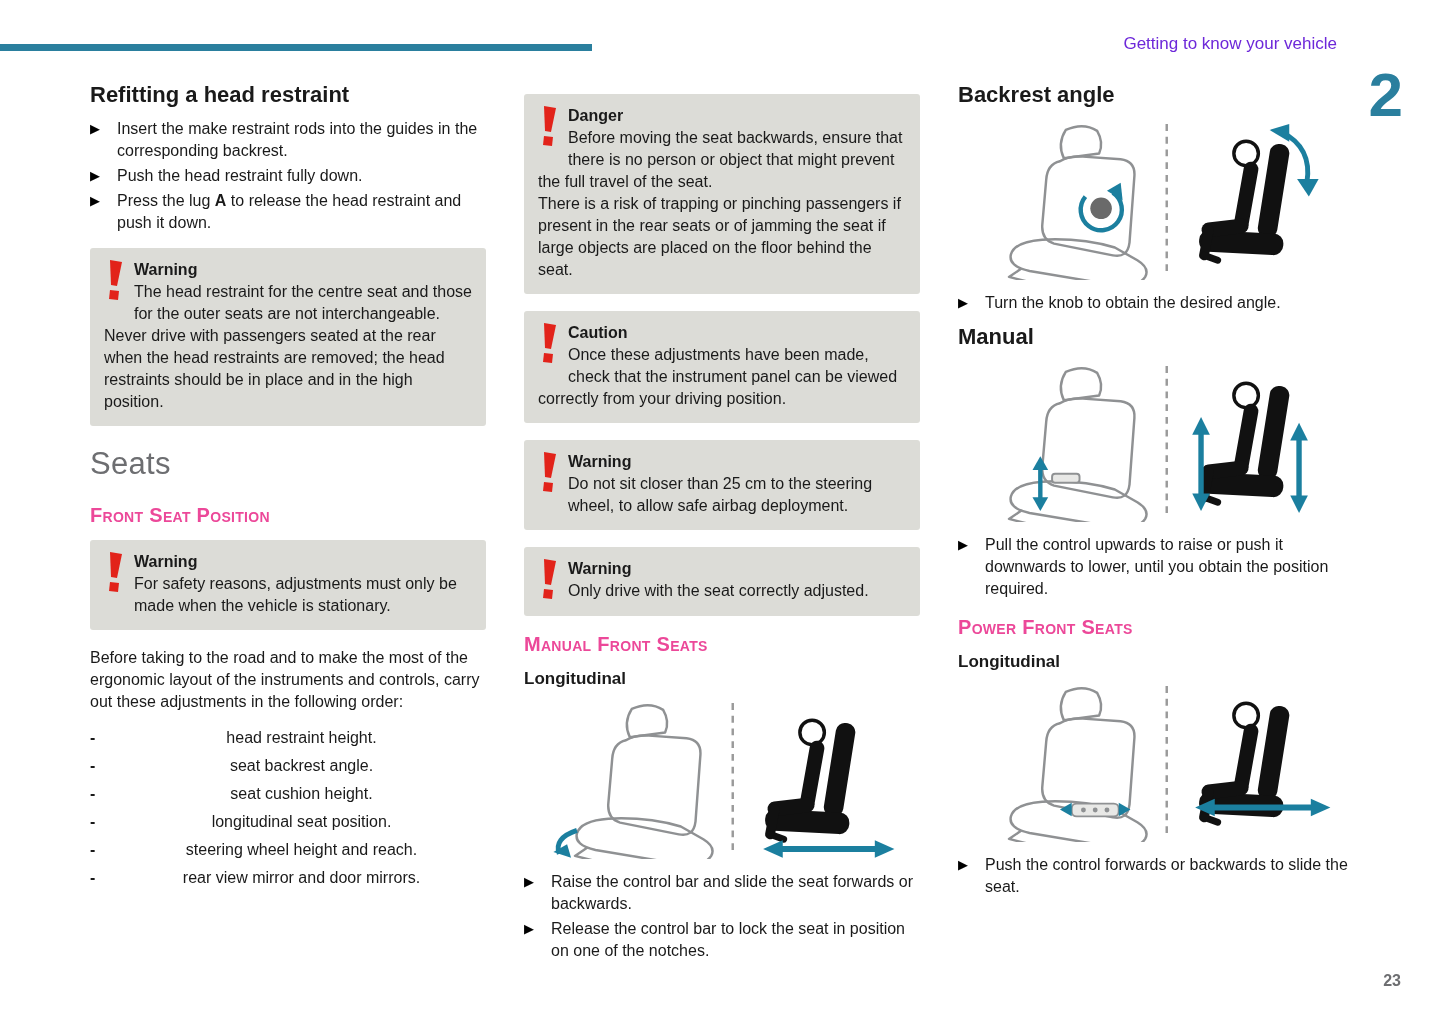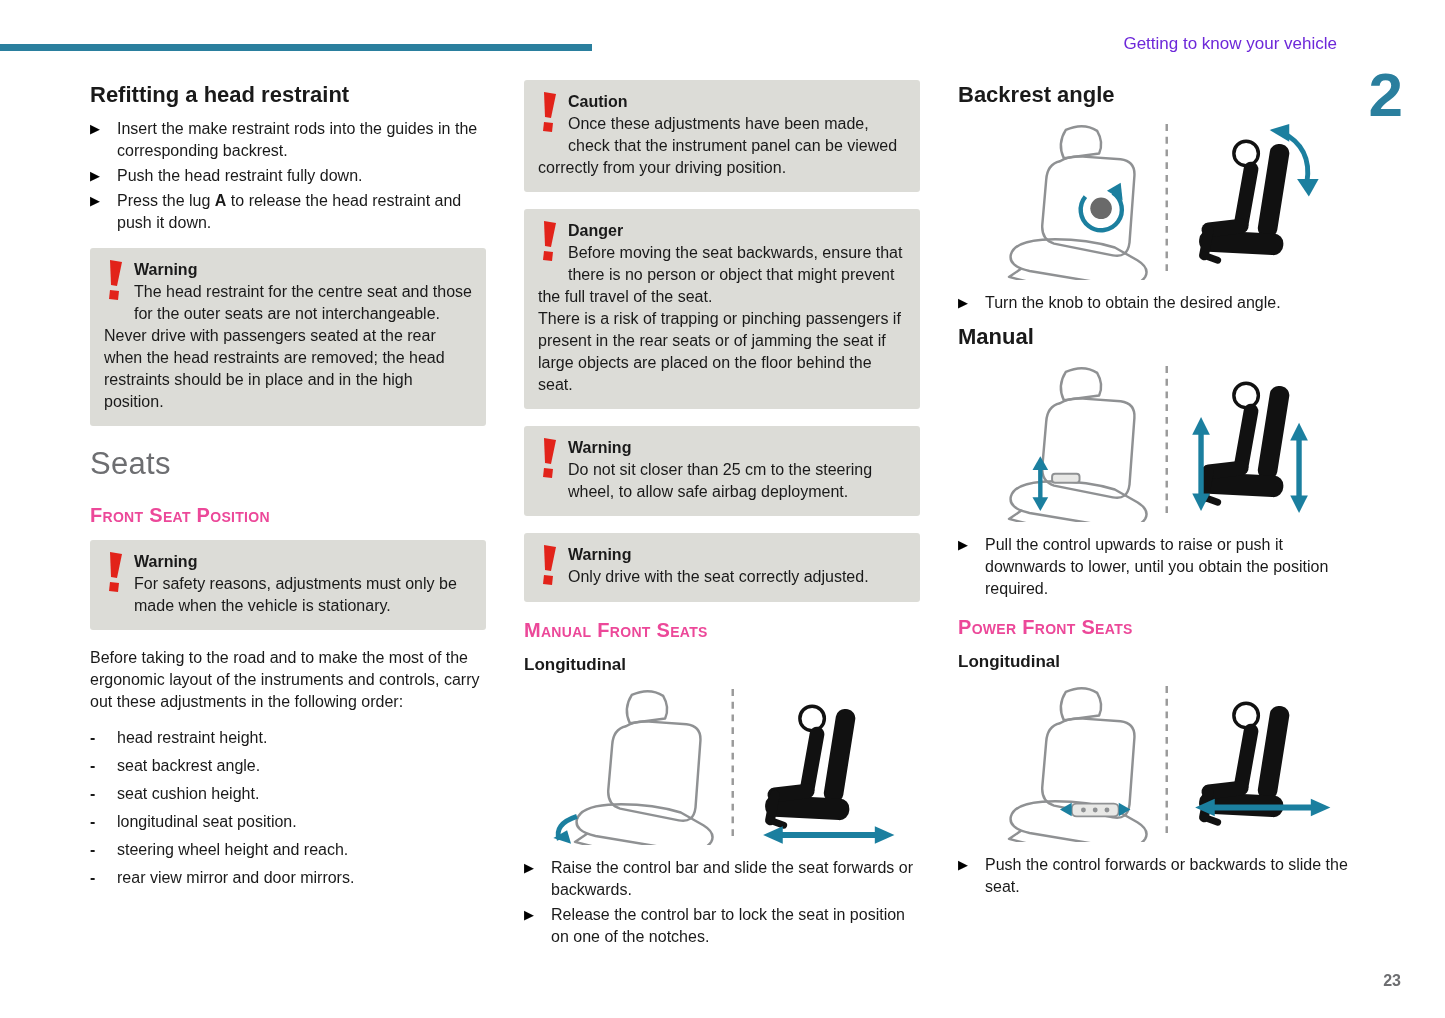--- a/index.html
+++ b/index.html
@@ -19,21 +19,21 @@
   .h-bold { font-size:22px; font-weight:bold; margin:2px 0 10px; }
   .sub-label { font-size:17px; font-weight:bold; margin:10px 0 8px; }
 
   .bullet { display:flex; margin-bottom:3px; }
   .bullet .tri { width:27px; flex:none; font-size:13px; line-height:22px; color:#000;
                  font-family:"DejaVu Sans", sans-serif; }
   .bullet .txt { flex:1; font-size:16px; line-height:22px; }
 
   .dash-item { display:flex; margin-bottom:6px; }
   .dash-item .d { width:27px; flex:none; font-weight:bold; line-height:22px; }
-  .dash-item .txt { flex:1; line-height:22px; }
+  .dash-item .txt { flex:1; line-height:22px;text-align:center; }
 
   .notice { background:#dcdcd7; border-radius:3px; padding:11px 14px 13px; margin:14px 0 17px;
             font-size:16px; line-height:22px; }
   .notice::after { content:""; display:block; clear:both; }
   .notice .bang { float:left; width:18px; height:42px; margin:1px 11px 2px 1px; }
   .notice-title { font-weight:bold; }
   .notice-text { }
 
   .seats-title { font-size:31px; color:#6d6e71; margin:20px 0 22px; font-weight:400; letter-spacing:0.3px; }
   .red-heading { font-variant:small-caps; font-weight:700; font-size:20px; color:#ec4899;
@@ -142,41 +142,41 @@
         <span class="txt">steering wheel height and reach.</span>
       </div>
       <div class="dash-item">
         <span class="d">-</span>
         <span class="txt">rear view mirror and door mirrors.</span>
       </div>
     </div>
 
     <div class="col">
 
-      <div class="notice" style="margin-top:0">
-        <span class="bang">
-          <svg width="18" height="42" viewBox="0 0 18 42">
-              <path d="M5,0 L17,2 L12,26 L6,25 Z" fill="#e2231a"></path>
-              <path d="M5,30 L14,31 L13,40 L4,39 Z" fill="#e2231a"></path>
-            </svg>
-        </span>
-        <div class="notice-title">Caution</div>
-        <div class="notice-text">Once these adjustments have been made, check that the instrument panel can be viewed correctly from your driving position.</div>
-      </div>
-
       <div class="notice">
         <span class="bang">
           <svg width="18" height="42" viewBox="0 0 18 42">
               <path d="M5,0 L17,2 L12,26 L6,25 Z" fill="#e2231a"></path>
               <path d="M5,30 L14,31 L13,40 L4,39 Z" fill="#e2231a"></path>
             </svg>
         </span>
         <div class="notice-title">Danger</div>
         <div class="notice-text">Before moving the seat backwards, ensure that there is no person or object that might prevent the full travel of the seat.</div>
         <div class="notice-text">There is a risk of trapping or pinching passengers if present in the rear seats or of jamming the seat if large objects are placed on the floor behind the seat.</div>
+      </div>
+
+      <div class="notice" style="margin-top:0">
+        <span class="bang">
+          <svg width="18" height="42" viewBox="0 0 18 42">
+              <path d="M5,0 L17,2 L12,26 L6,25 Z" fill="#e2231a"></path>
+              <path d="M5,30 L14,31 L13,40 L4,39 Z" fill="#e2231a"></path>
+            </svg>
+        </span>
+        <div class="notice-title">Caution</div>
+        <div class="notice-text">Once these adjustments have been made, check that the instrument panel can be viewed correctly from your driving position.</div>
       </div>
 
       <div class="notice">
         <span class="bang">
           <svg width="18" height="42" viewBox="0 0 18 42">
               <path d="M5,0 L17,2 L12,26 L6,25 Z" fill="#e2231a"></path>
               <path d="M5,30 L14,31 L13,40 L4,39 Z" fill="#e2231a"></path>
             </svg>
         </span>
         <div class="notice-title">Warning</div>

